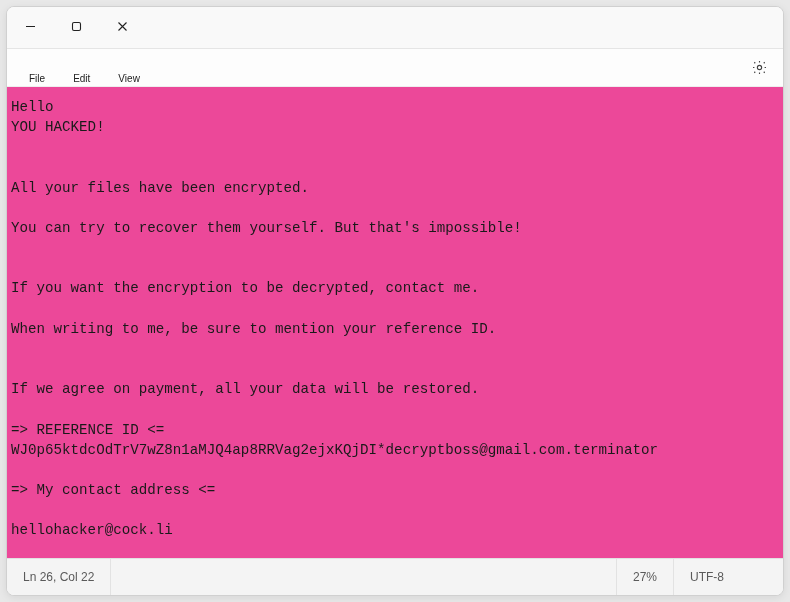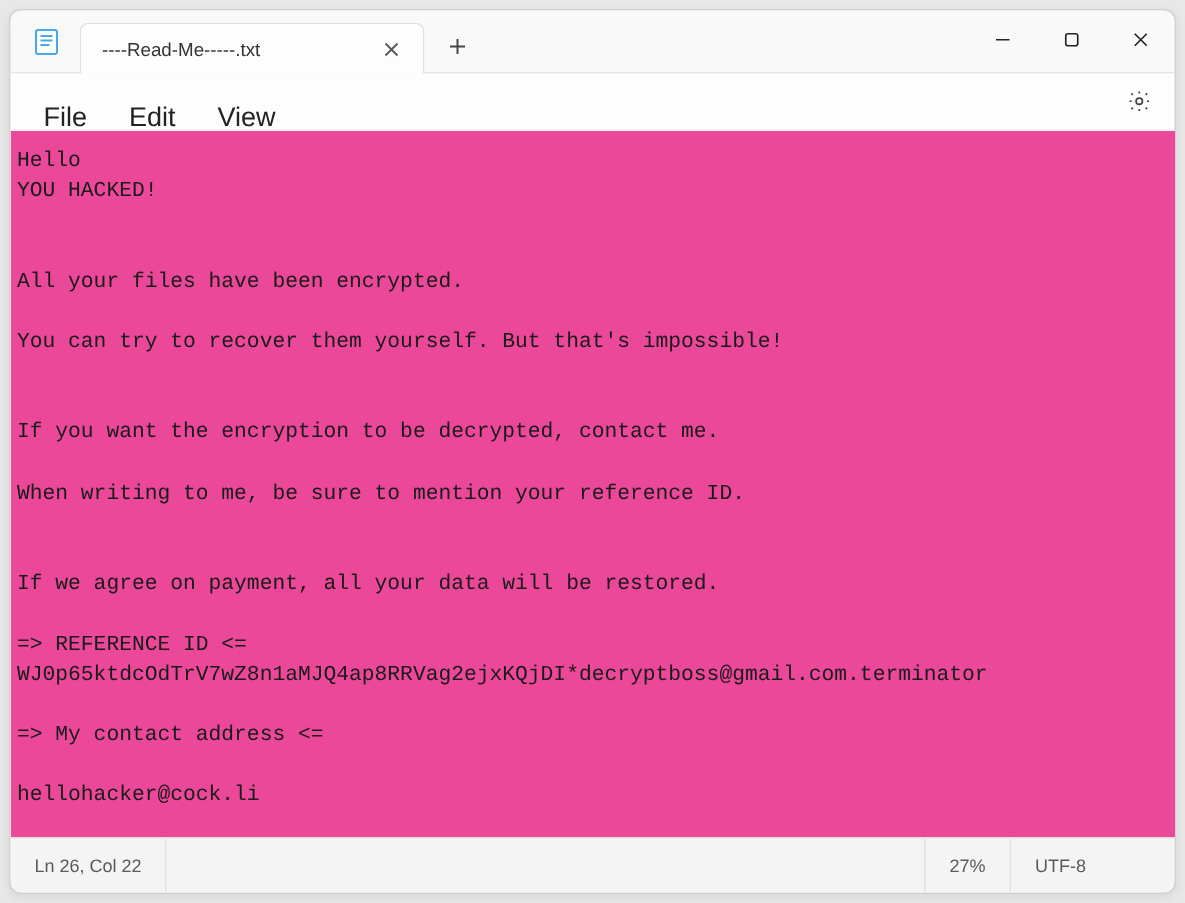--- a/index.html
+++ b/index.html
@@ -96,21 +96,21 @@
     .menubar {
       height: 38px;
       background: #fdfdfd;
       display: flex;
       align-items: center;
       padding: 0 8px;
       border-bottom: 1px solid #eee;
     }
     .menu-item {
       padding: 6px 14px;
-      font-size: 18px;
+      font-size: 10px;
       color: #222;
       border-radius: 4px;
       cursor: pointer;
       margin-top: 22px;
     }
     .menu-spacer { flex: 1; }
     .settings-btn {
       width: 32px;
       height: 32px;
       display: flex;
@@ -151,43 +151,20 @@
     .status-spacer { flex: 1; }
     .status-cell.nb { border-right: none; border-left: 1px solid #e2e2e2; }
     svg { display: block; }
   </style>
 </head>
 <body>
 
 <div class="window">
 
   <div class="titlebar">
-    <div class="tab-area">
-      <span class="app-icon">
-        <svg viewBox="0 0 20 20" width="20" height="20">
-          <rect x="3" y="2" width="14" height="16" rx="1.5" fill="#ffffff" stroke="#4aa7e8" stroke-width="1.4"></rect>
-          <line x1="6" y1="6" x2="14" y2="6" stroke="#4aa7e8" stroke-width="1.2"></line>
-          <line x1="6" y1="9" x2="14" y2="9" stroke="#4aa7e8" stroke-width="1.2"></line>
-          <line x1="6" y1="12" x2="12" y2="12" stroke="#4aa7e8" stroke-width="1.2"></line>
-        </svg>
-      </span>
-      <div class="tab">
-        <span class="tab-title">----Read-Me-----.txt</span>
-        <span class="tab-close">
-          <svg width="10" height="10" viewBox="0 0 10 10">
-              <path d="M1 1 L9 9 M9 1 L1 9" stroke="currentColor" stroke-width="1.2" fill="none"></path>
-            </svg>
-        </span>
-      </div>
-      <div class="new-tab">
-        <svg width="12" height="12" viewBox="0 0 12 12">
-            <path d="M6 1 V11 M1 6 H11" stroke="currentColor" stroke-width="1.3" fill="none"></path>
-          </svg>
-      </div>
-    </div>
     <div class="window-controls">
       <div class="win-btn">
         <svg width="11" height="11" viewBox="0 0 11 11">
             <path d="M1 5.5 H10" stroke="currentColor" stroke-width="1.1"></path>
           </svg>
       </div>
       <div class="win-btn">
         <svg width="11" height="11" viewBox="0 0 11 11">
             <rect x="1.5" y="1.5" width="8" height="8" rx="1.5" stroke="currentColor" stroke-width="1.1" fill="none"></rect>
           </svg>

